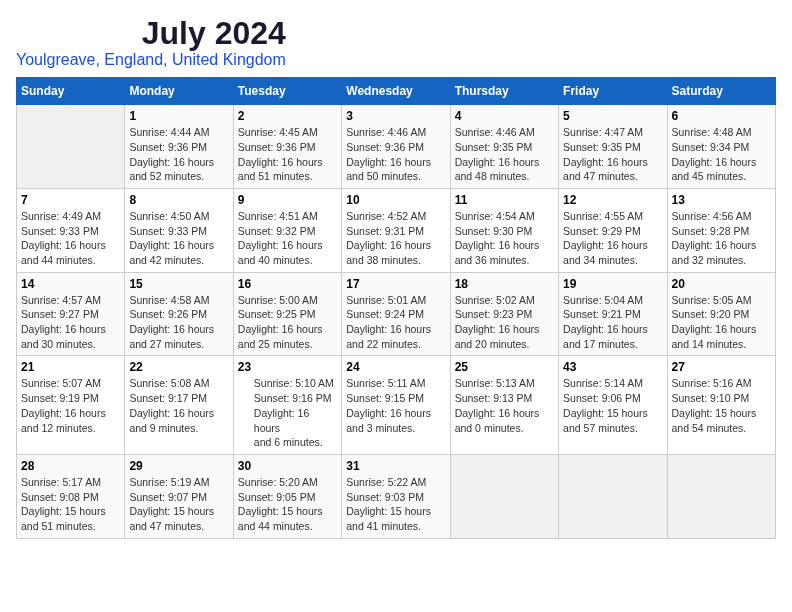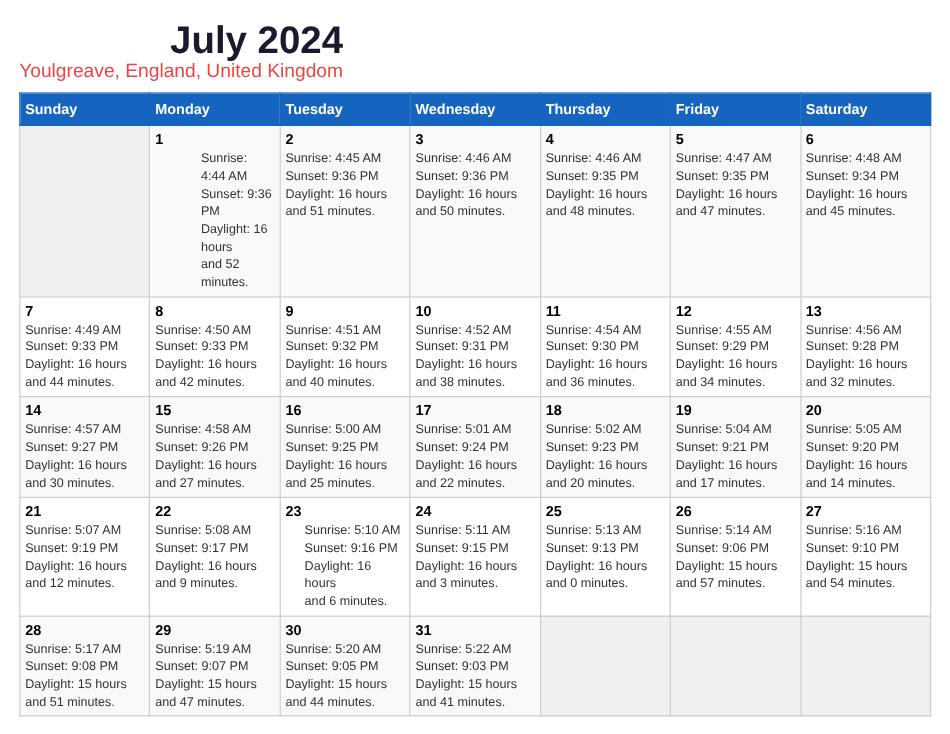--- a/index.html
+++ b/index.html
@@ -36,21 +36,21 @@
       text-align: right;
     }
     .month-title {
       font-size: 32px;
       font-weight: bold;
       color: #1a1a2e;
       line-height: 1.1;
     }
     .location {
       font-size: 16px;
-      color: #ef4444;
+      color: #1d4ed8;
       font-weight: normal;
     }
     table {
       width: 100%;
       border-collapse: collapse;
       font-size: 11px;
     }
     thead tr th {
       background-color: #1565c0;
       color: #fff;
@@ -107,21 +107,21 @@
         <th>Thursday</th>
         <th>Friday</th>
         <th>Saturday</th>
       </tr>
   </thead>
   <tbody>
   <tr>
         <td class="empty"></td>
         <td>
           <div class="day-number">1</div>
-          <div class="day-info" style="white-space: pre-line; margin-left: 38px;">Sunrise: 4:44 AM
+          <div class="day-info" style="white-space: pre-line;">Sunrise: 4:44 AM
 Sunset: 9:36 PM
 Daylight: 16 hours
 and 52 minutes.</div>
         </td>
         <td>
           <div class="day-number">2</div>
           <div class="day-info" style="white-space: pre-line;">Sunrise: 4:45 AM
 Sunset: 9:36 PM
 Daylight: 16 hours
 and 51 minutes.</div>
@@ -287,21 +287,21 @@
 and 3 minutes.</div>
         </td>
         <td>
           <div class="day-number">25</div>
           <div class="day-info" style="white-space: pre-line;">Sunrise: 5:13 AM
 Sunset: 9:13 PM
 Daylight: 16 hours
 and 0 minutes.</div>
         </td>
         <td>
-          <div class="day-number">26</div>
+          <div class="day-number">43</div>
           <div class="day-info" style="white-space: pre-line;">Sunrise: 5:14 AM
 Sunset: 9:06 PM
 Daylight: 15 hours
 and 57 minutes.</div>
         </td>
         <td>
           <div class="day-number">27</div>
           <div class="day-info" style="white-space: pre-line;">Sunrise: 5:16 AM
 Sunset: 9:10 PM
 Daylight: 15 hours

